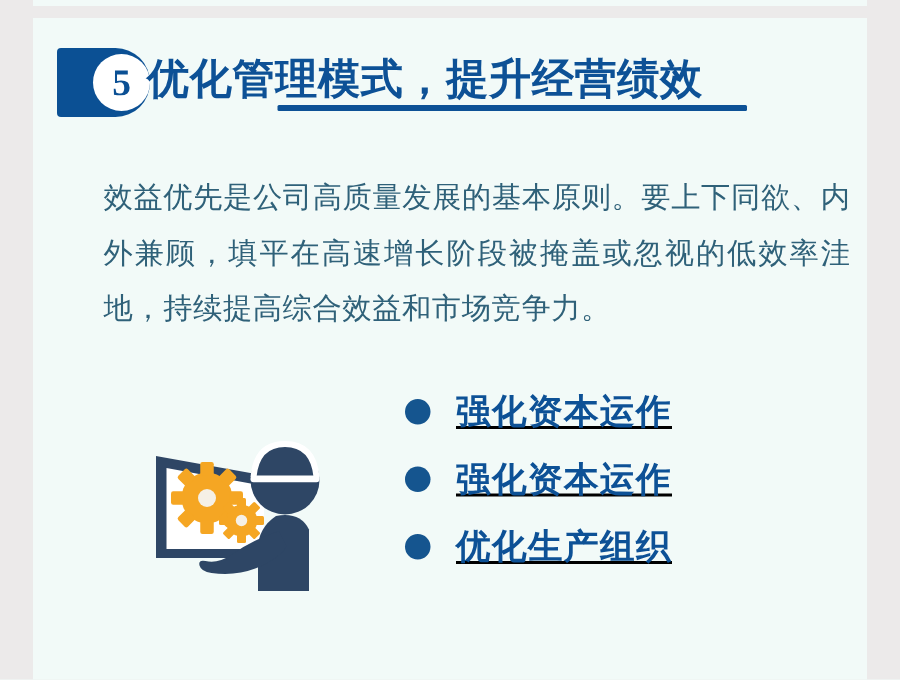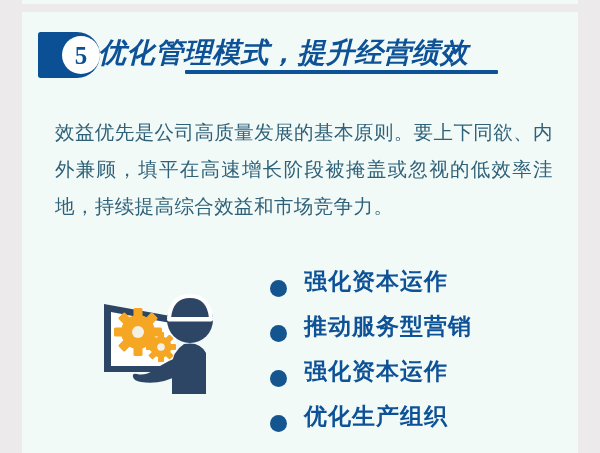--- a/index.html
+++ b/index.html
@@ -36,42 +36,42 @@
     background:#ffffff;
     display:flex;align-items:center;justify-content:center;
   }
   .badge-num{
     font-size:25px;font-weight:700;color:#0b5094;
     line-height:1;font-family:"Liberation Serif","DejaVu Serif",serif;
   }
   .title{
     position:absolute;left:76px;top:22px;
     font-size:28px;font-weight:700;color:#0d5196;
-    letter-spacing:0.5px;white-space:nowrap;font-style:italic;
+    letter-spacing:0.5px;white-space:nowrap;
   }
   .title-rule{
     position:absolute;left:163px;top:58px;width:313px;height:4px;
     background:#0d5196;border-radius:1px;
   }
 
   
   .para{
-    position:absolute;left:33px;top:102px;width:498px;
+    position:absolute;left:47px;top:102px;width:498px;
     font-size:19.5px;line-height:37px;color:#2f6179;
     letter-spacing:0.4px;
     text-align:justify;
   }
 
   
   .illus{position:absolute;left:76px;top:272px;width:130px;height:110px;}
 
   
   .list{position:absolute;left:248px;top:240px;width:300px;}
   .list-item{
-    display:flex;align-items:flex-end;height:45px;
+    display:flex;align-items:center;height:45px;text-decoration:underline;
   }
   .dot{
     width:17px;height:17px;border-radius:50%;
     background:#15558f;flex:0 0 auto;margin-right:17px;
   }
   .item-label{
     font-size:23px;font-weight:700;color:#0d5196;
     letter-spacing:1px;white-space:nowrap;
   }
 </style>
@@ -143,24 +143,20 @@
       </svg>
     </div>
 
     <div class="list">
       <div class="list-item">
         <span class="dot"></span>
         <span class="item-label">强化资本运作</span>
       </div>
       <div class="list-item">
         <span class="dot"></span>
-        <span class="item-label">推动服务型营销</span>
-      </div>
-      <div class="list-item">
-        <span class="dot"></span>
         <span class="item-label">强化资本运作</span>
       </div>
       <div class="list-item">
         <span class="dot"></span>
         <span class="item-label">优化生产组织</span>
       </div>
     </div>
 
   </div>
 </div>

